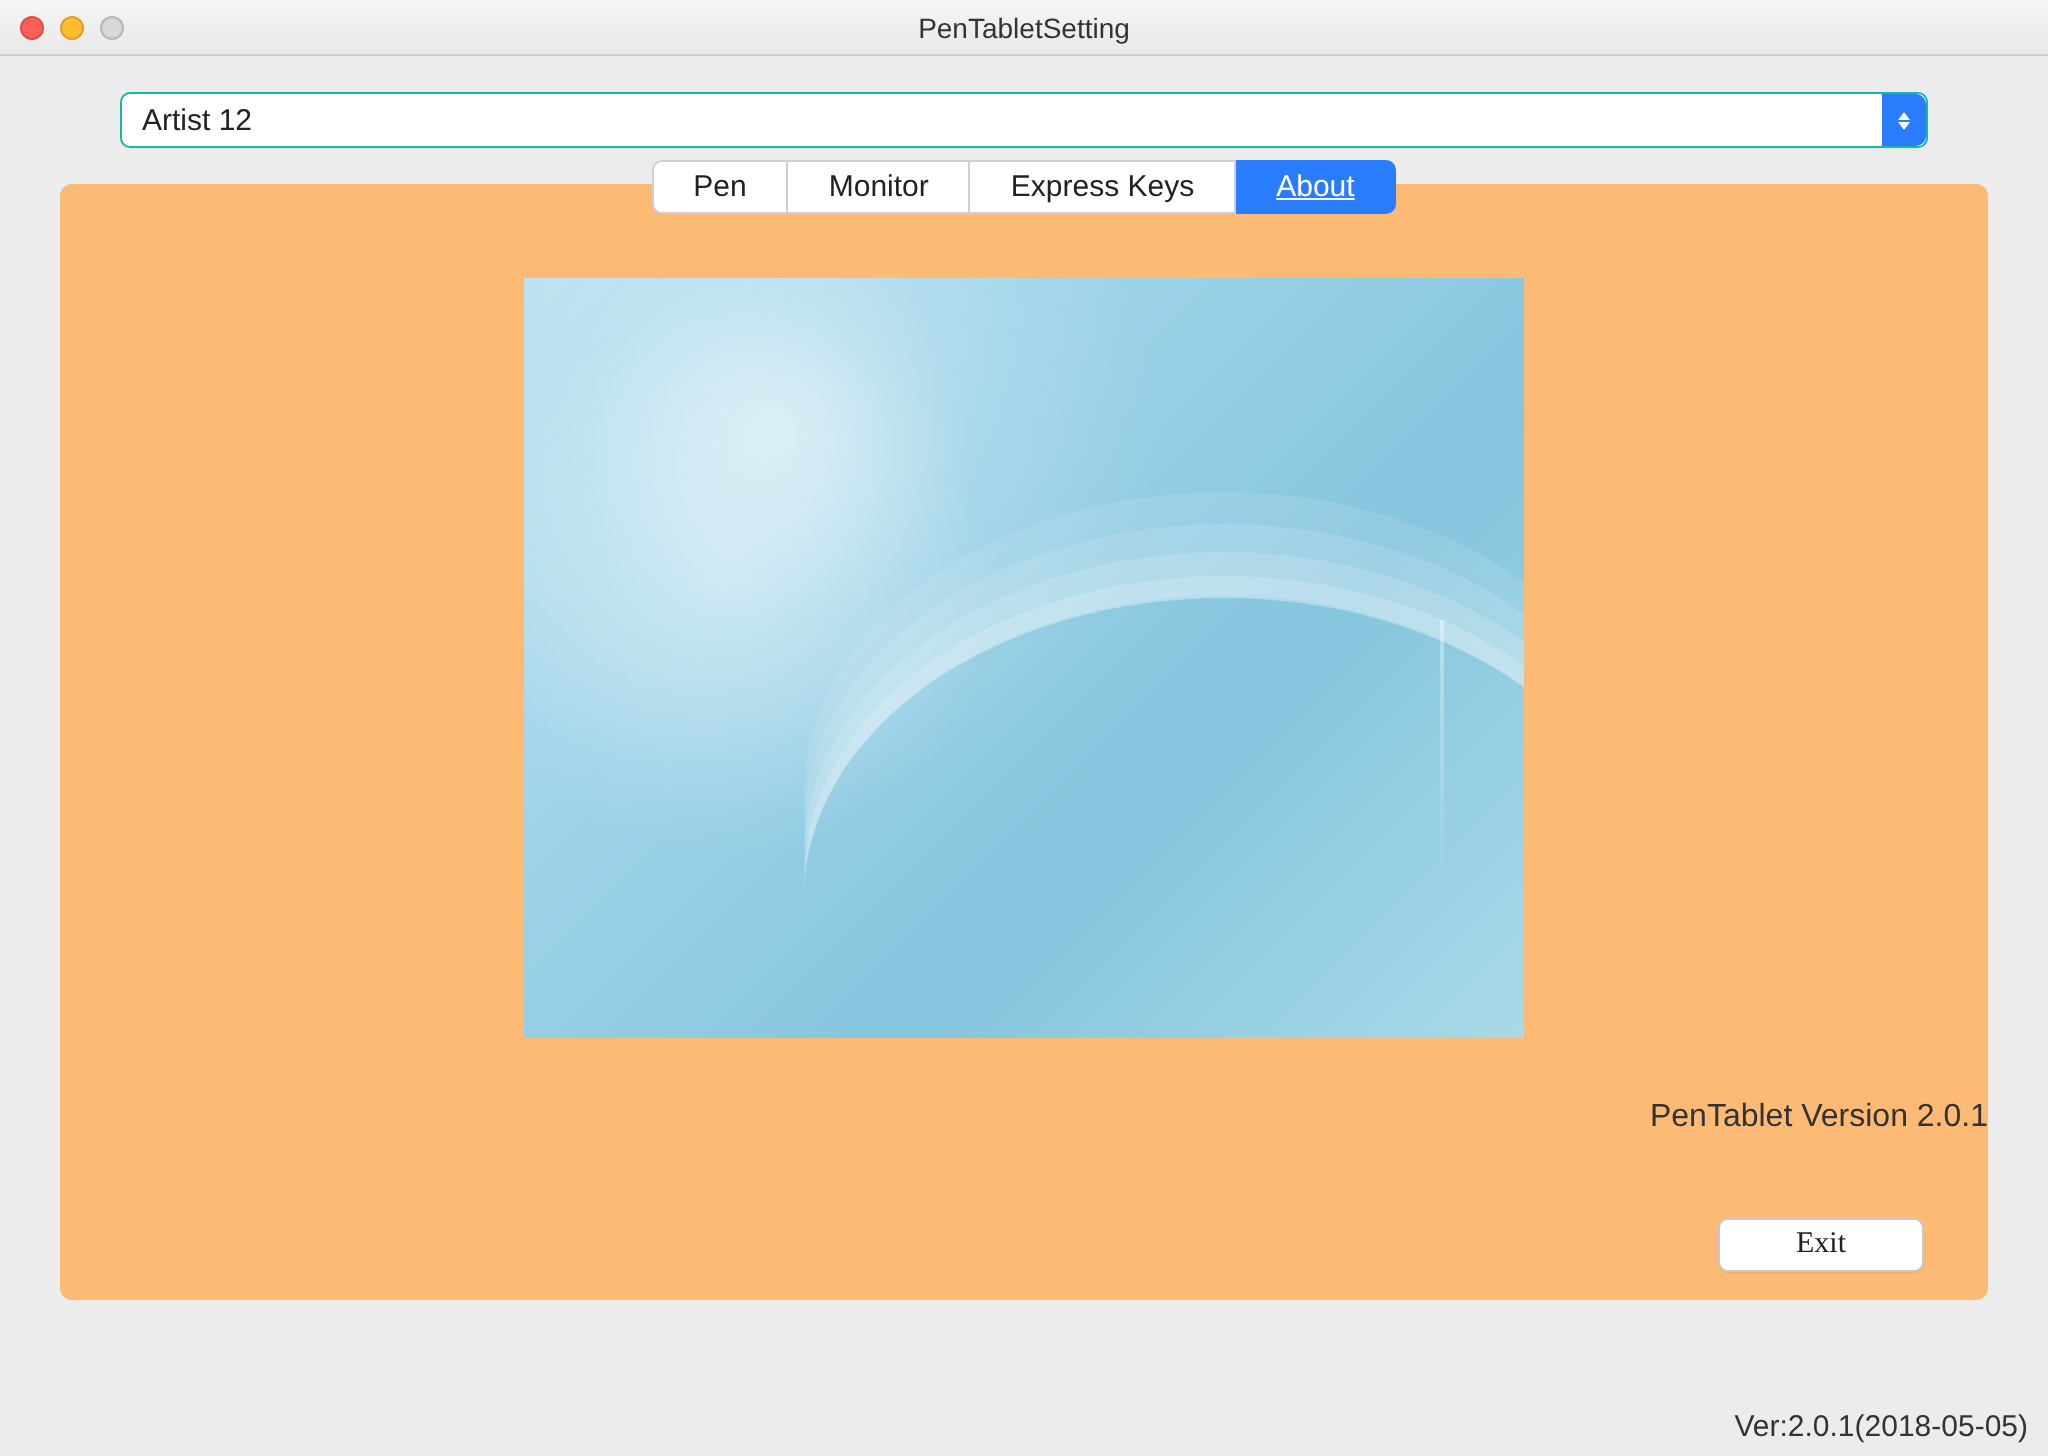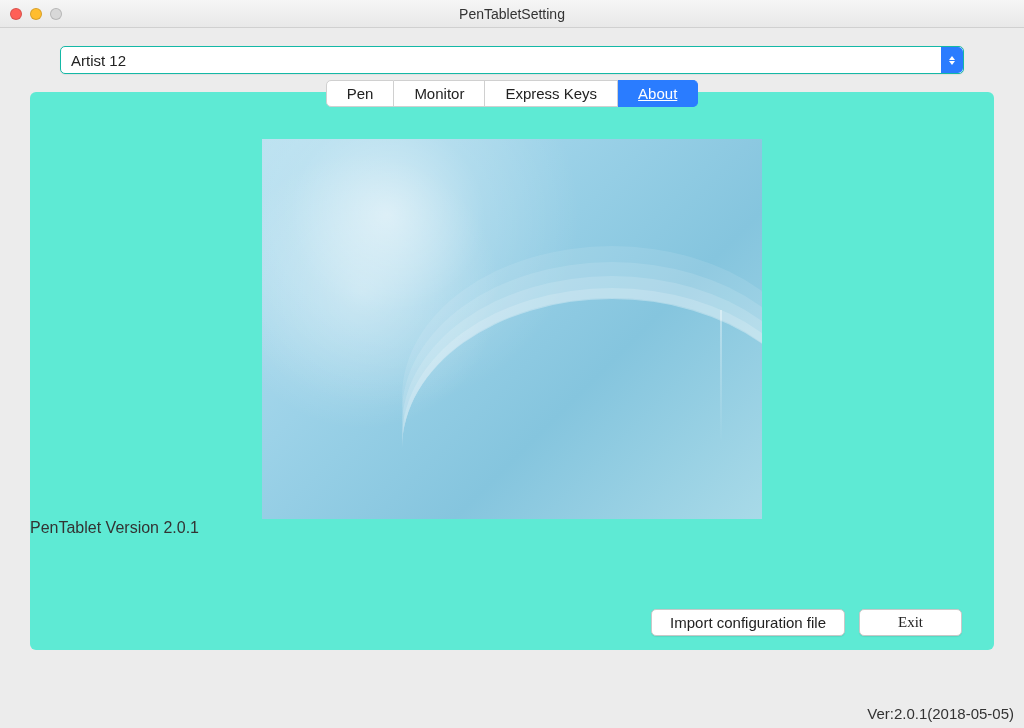--- a/index.html
+++ b/index.html
@@ -74,21 +74,21 @@
     .knob-arrow {
       width: 0; height: 0;
       border-left: 3.5px solid transparent;
       border-right: 3.5px solid transparent;
     }
     .knob-arrow.up { border-bottom: 4px solid #fff; }
     .knob-arrow.down { border-top: 4px solid #fff; }
 
     .content-area {
       margin: 18px 30px 0 30px;
-      background: #5eead4;
+      background: #fdba74;
       border-radius: 6px;
       position: relative;
       padding-bottom: 30px;
       height: 558px;
     }
     .tabs {
       display: flex;
       justify-content: center;
       gap: 0;
       position: relative;
@@ -142,22 +142,22 @@
     .about-image::before {
       content: "";
       position: absolute;
       right: 40px;
       top: 45%;
       width: 2px;
       height: 35%;
       background: linear-gradient(rgba(255,255,255,0.4), rgba(255,255,255,0));
     }
     .version-text {
-      text-align: left;
-      margin-top: 0;
+      text-align: right;
+      margin-top: 31px;
       font-size: 16px;
       color: #333;
     }
     .bottom-buttons {
       position: absolute;
       bottom: 14px;
       right: 32px;
       left: 32px;
       display: flex;
       justify-content: flex-end;
@@ -210,18 +210,17 @@
     <div class="tab">Pen</div>
     <div class="tab">Monitor</div>
     <div class="tab">Express Keys</div>
     <div class="tab active">About</div>
   </div>
 
   <div class="about-image"></div>
   <div class="version-text">PenTablet Version  2.0.1</div>
 
   <div class="bottom-buttons">
-    <button class="mac-button wide">Import configuration file</button>
     <button class="mac-button exit">Exit</button>
   </div>
 </div>
 
 <div class="footer-ver">Ver:2.0.1(2018-05-05)</div>
 
 </body></html>

